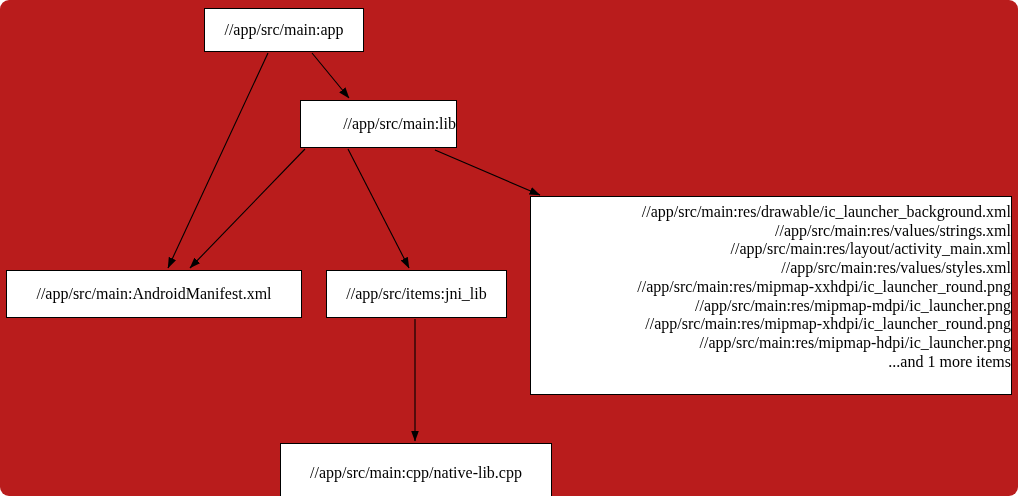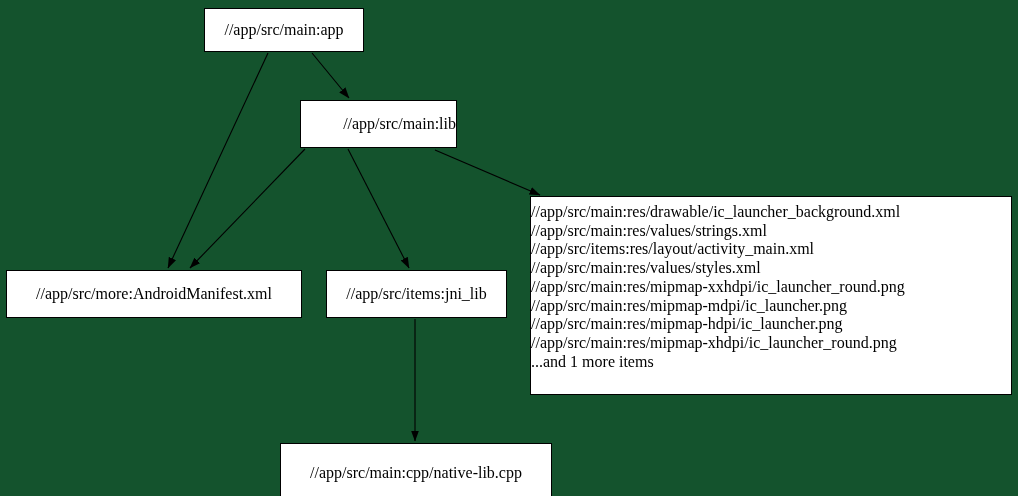--- a/index.html
+++ b/index.html
@@ -4,24 +4,25 @@
 <style>
   html, body {
     margin: 0;
     padding: 0;
     background: #ffffff;
   }
   #canvas {
     position: relative;
     width: 1018px;
     height: 496px;
-    background: #14532d;
+    background: #b91c1c;
     font-family: "Liberation Serif", "DejaVu Serif", serif;
     color: #000000;
     overflow: hidden;
+    border-radius: 9px;
   }
   #edges {
     position: absolute;
     left: 0;
     top: 0;
     width: 1018px;
     height: 496px;
     pointer-events: none;
   }
   .node {
@@ -43,21 +44,21 @@
   #node-jni-lib        { left: 326px; top: 270px; width: 181px; height: 48px; }
   #node-native-lib     { left: 280px; top: 443px; width: 272px; height: 61px; }
   #node-res-group {
     left: 530px; top: 196px; width: 482px; height: 199px;
     display: block;
     padding-top: 6px;
     font-size: 16px;
     line-height: 18.7px;
   }
   .res-line {
-    text-align: left;
+    text-align: right;
     white-space: nowrap;
     font-family: Liberation Serif, serif;
   }
   .edge-line {
     stroke: #000000;
     stroke-width: 1.1;
     fill: none;
   }
 </style>
 </head>
@@ -81,36 +82,36 @@
 
   <div class="node" id="node-app">
     <span>//app/src/main:app</span>
   </div>
 
   <div class="node" id="node-lib">
     <span>//app/src/main:lib</span>
   </div>
 
   <div class="node" id="node-android-manifest">
-    <span>//app/src/more:AndroidManifest.xml</span>
+    <span>//app/src/main:AndroidManifest.xml</span>
   </div>
 
   <div class="node" id="node-jni-lib">
     <span>//app/src/items:jni_lib</span>
   </div>
 
   <div class="node" id="node-res-group">
     <div class="res-line">//app/src/main:res/drawable/ic_launcher_background.xml</div>
     <div class="res-line">//app/src/main:res/values/strings.xml</div>
-    <div class="res-line">//app/src/items:res/layout/activity_main.xml</div>
+    <div class="res-line">//app/src/main:res/layout/activity_main.xml</div>
     <div class="res-line">//app/src/main:res/values/styles.xml</div>
     <div class="res-line">//app/src/main:res/mipmap-xxhdpi/ic_launcher_round.png</div>
     <div class="res-line">//app/src/main:res/mipmap-mdpi/ic_launcher.png</div>
+    <div class="res-line">//app/src/main:res/mipmap-xhdpi/ic_launcher_round.png</div>
     <div class="res-line">//app/src/main:res/mipmap-hdpi/ic_launcher.png</div>
-    <div class="res-line">//app/src/main:res/mipmap-xhdpi/ic_launcher_round.png</div>
     <div class="res-line">...and 1 more items</div>
   </div>
 
   <div class="node" id="node-native-lib">
     <span>//app/src/main:cpp/native-lib.cpp</span>
   </div>
 
 </div>
 
 </body></html>

